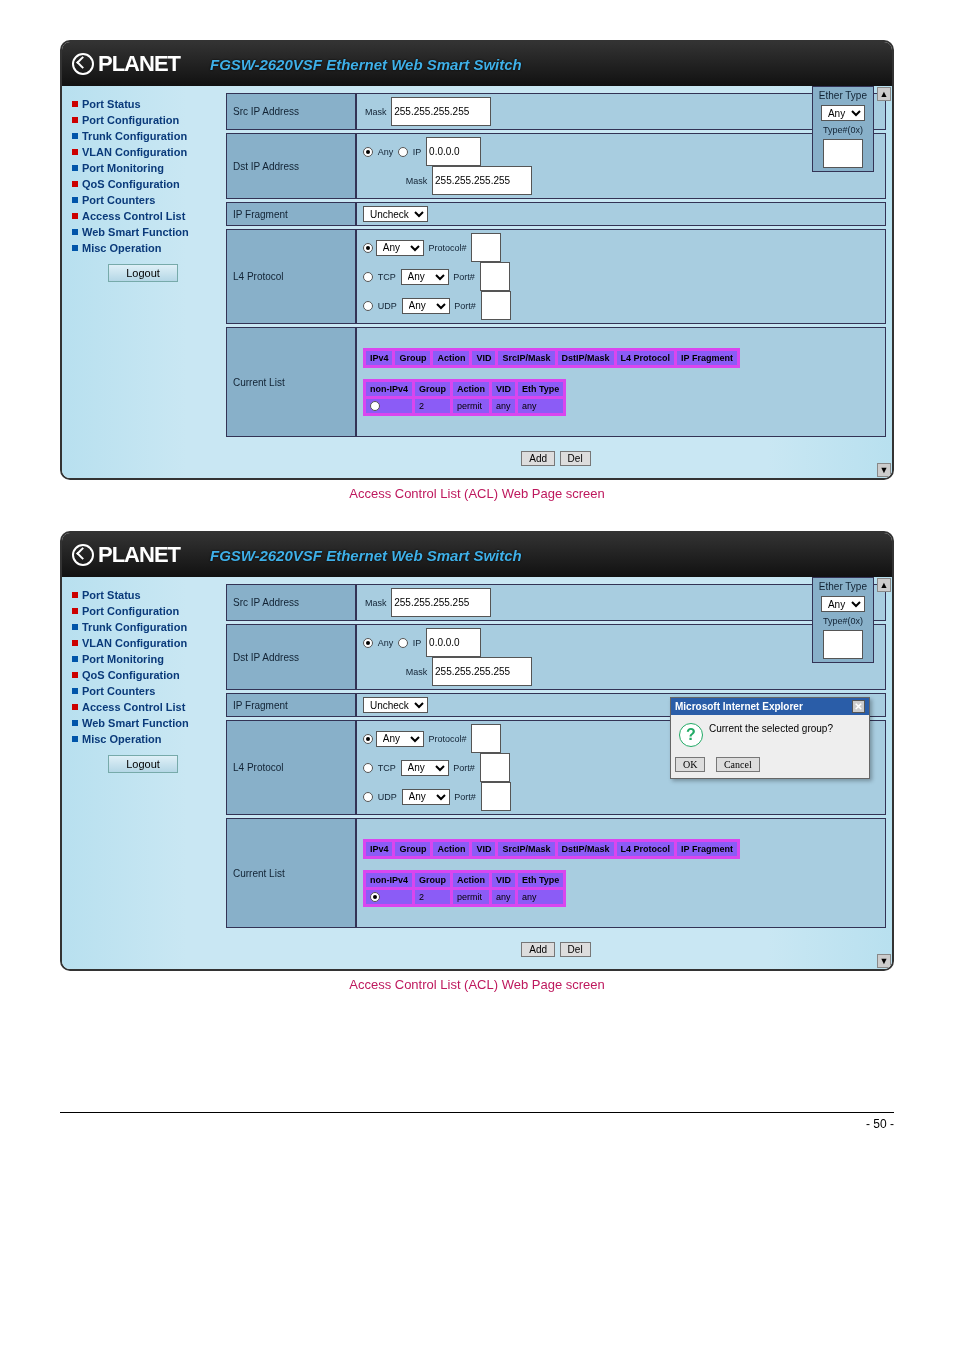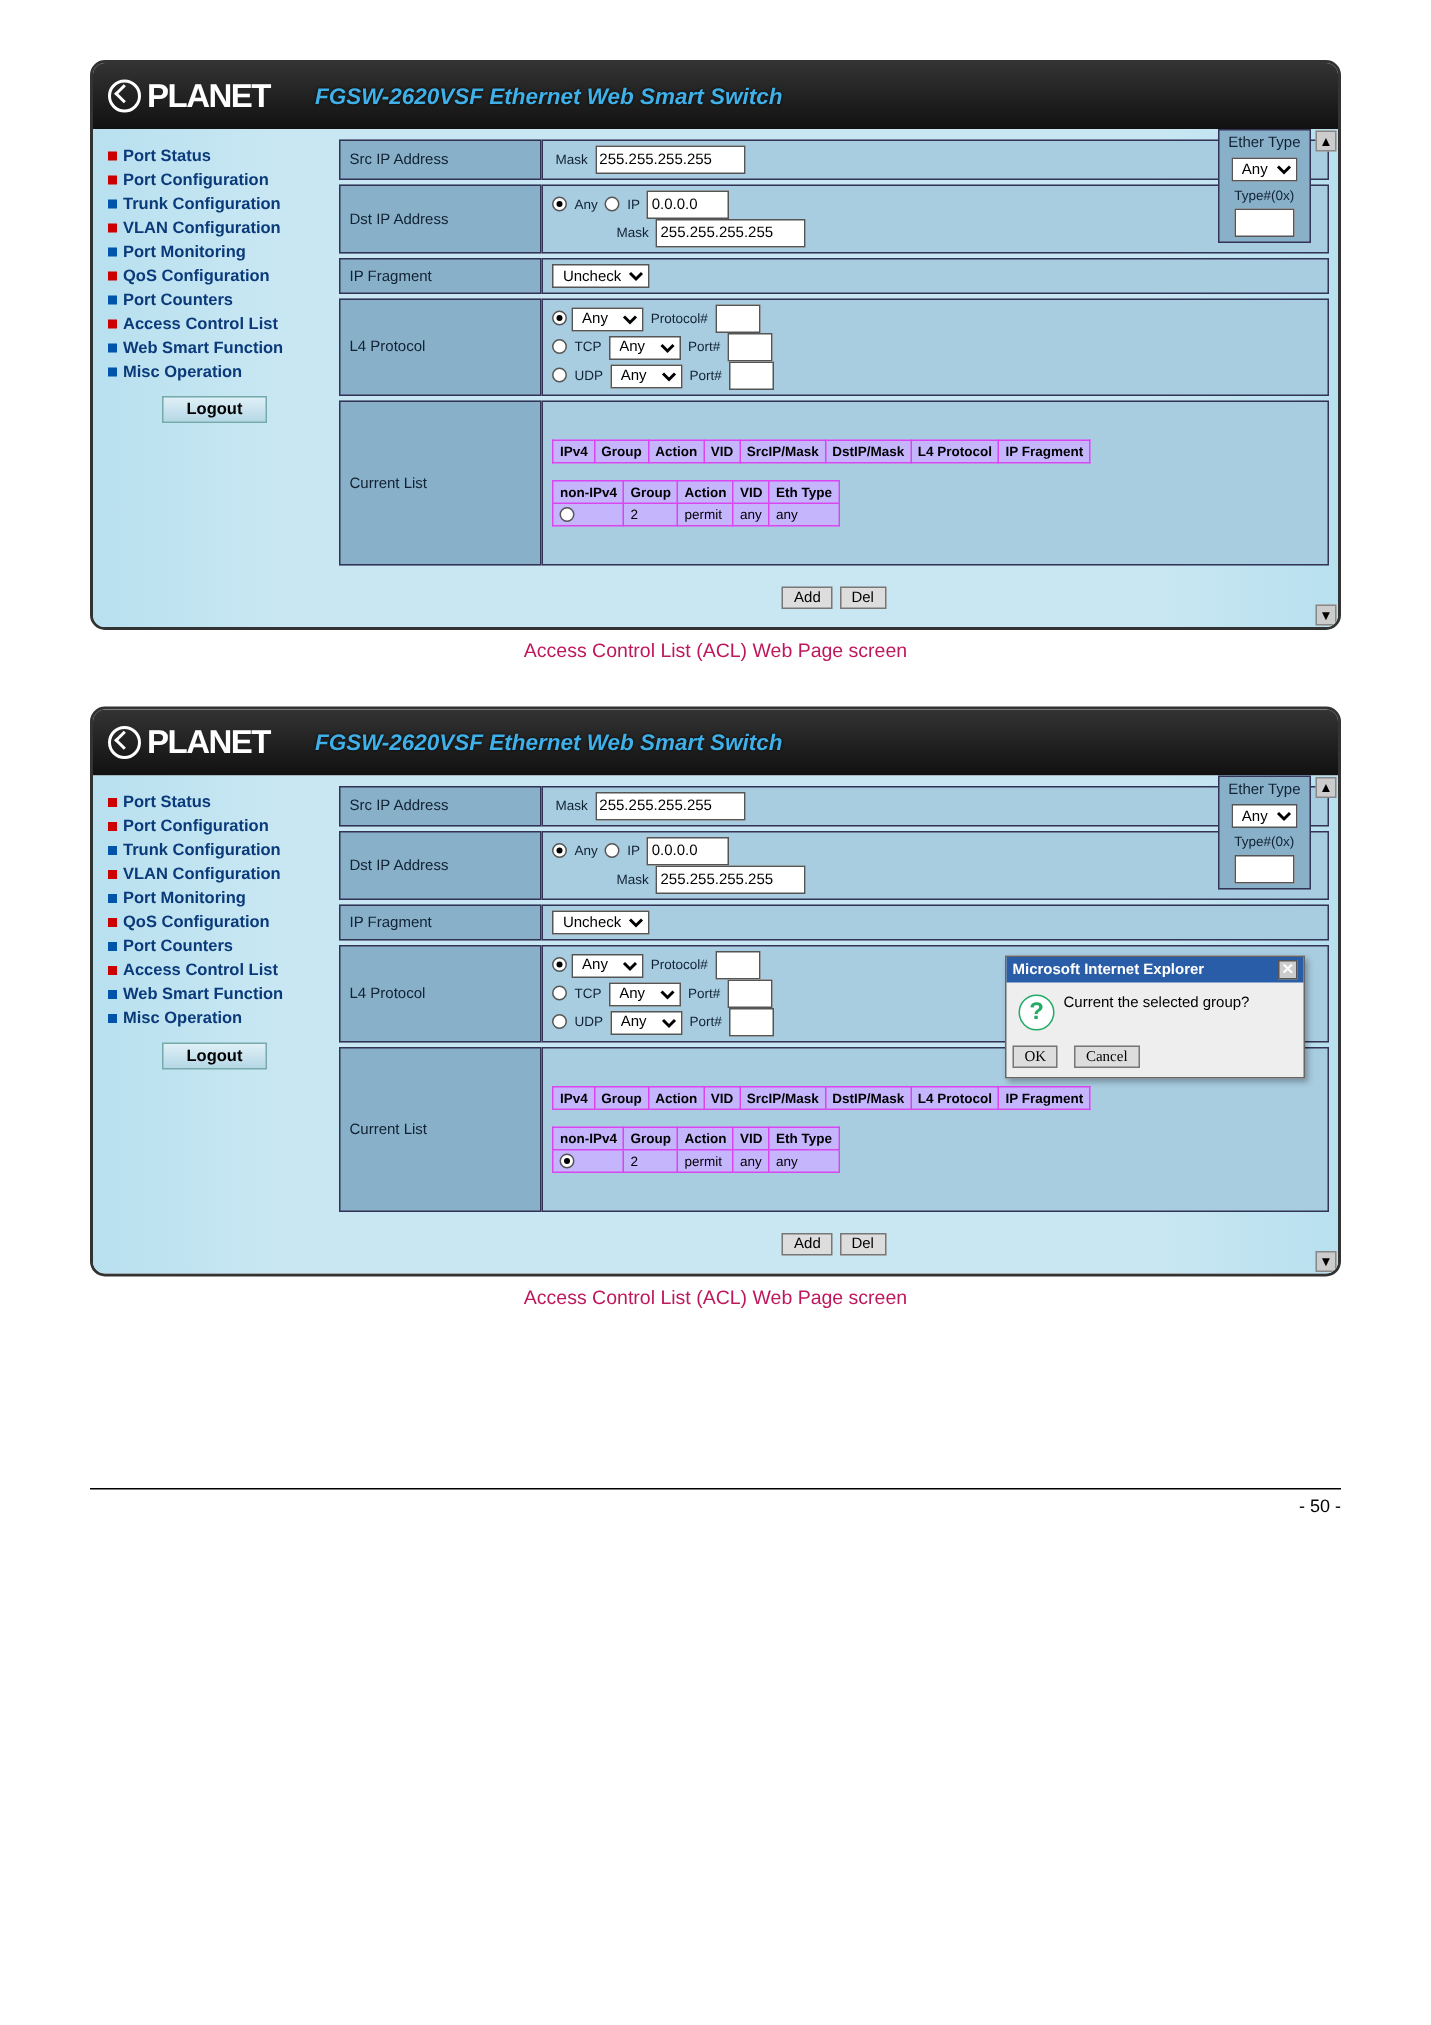--- a/index.html
+++ b/index.html
@@ -60,46 +60,45 @@
   .nav-item::before{
     content:""; position:absolute; left:0; top:5px;
     width:6px; height:6px; background:var(--sq,#c00);
   }
   .logout-btn{
     display:block; margin:8px auto 0 auto;
     width:70px; text-align:center;
     background:linear-gradient(#dff0f7,#b5d7e6);
     border:1px solid #7aa; font-size:11px; padding:2px 0;
     cursor:pointer;
-    font-weight:bold;
   }
   .content{
     flex:1; position:relative; padding:4px 6px 4px 4px;
   }
   .field-table { width:100%; border-collapse:separate; border-spacing:0 3px; }
   .lbl-cell{
     width:90px; background:#88b0c9; color:#123; font-size:10px;
     border:1px solid #335; padding:4px 6px; vertical-align:middle;
   }
   .val-cell{
     background:#a8cde0; border:1px solid #335; padding:3px 6px;
     font-size:10px; color:#123;
   }
   .miniselect, .minibox, .txt {
     font-size:10px; font-family:Arial; background:#fff; border:1px solid #555;
-    padding:0 2px; height:19px;
+    padding:0 2px; height:29px;
   }
   .minibox{ width:100px;}
   .miniselect{ height:16px;}
   .sublabel{ font-size:9px; margin:0 2px;}
   .inner-table{
     border-collapse:collapse; background:#bcd4e2;
   }
   .inner-table th, .inner-table td{
-    border:1px solid #d946ef; font-size:9px; padding:2px 4px; background:#c4b5fd;
+    border:3px solid #d946ef; font-size:9px; padding:2px 4px; background:#8b5cf6;
     font-weight:bold; color:#000;
   }
   .inner-table td{ font-weight:normal;}
   .radiodot{ display:inline-block;width:10px;height:10px;border:1px solid #555;border-radius:50%;background:#fff;position:relative;vertical-align:middle;}
   .radiodot.sel::after{content:"";position:absolute;left:2px;top:2px;width:4px;height:4px;background:#000;border-radius:50%;}
   .btnrow{ text-align:center; padding:8px 0;}
   .btn{ font-size:10px; background:#ddd; border:1px solid #777; padding:1px 7px; cursor:pointer;}
   .scroll-up,.scroll-down{
     position:absolute; right:1px; width:14px;height:14px; background:#ccc;
     border:1px solid #888; font-size:9px; line-height:12px; text-align:center;

